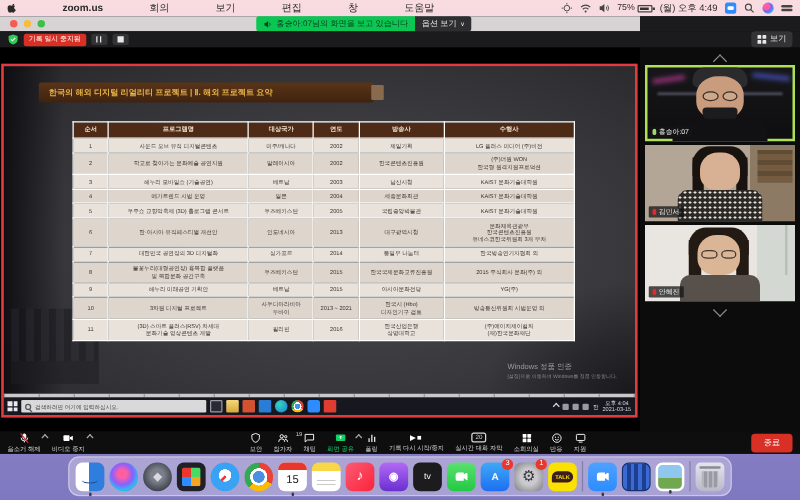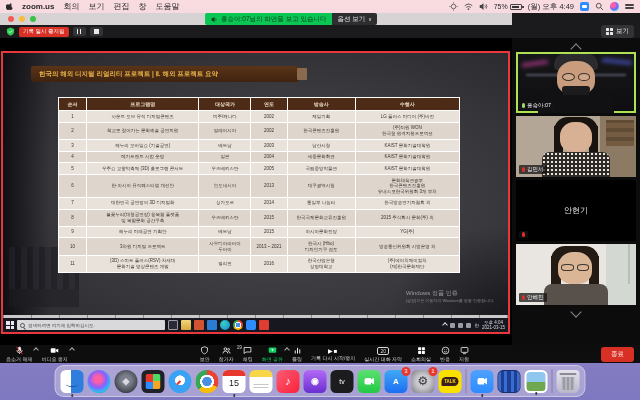--- a/index.html
+++ b/index.html
@@ -5,21 +5,21 @@
   * { margin:0; padding:0; box-sizing:border-box; }
   html,body { width:640px; height:400px; overflow:hidden; }
   body {
     font-family:"Liberation Sans", sans-serif;
     background:linear-gradient(180deg,#f4c9ce 0%, #e7b6c4 6%, #a98fc4 60%, #8a7fc4 85%, #7d78c0 100%);
     position:relative; color:#111;
   }
   
   .menubar { position:absolute; top:0; left:0; width:640px; height:13px;
     background:rgba(248,222,226,0.9); display:flex; align-items:center;
-    font-size:8px; color:#2a2a2a; padding:0 6px; }
+    font-size:8px; color:#2a2a2a; padding:0 6px;gap:28px; }
   .menubar .apple { width:8px; height:8px; margin-right:8px; }
   .menu-item { margin-right:9px; white-space:nowrap; }
   .menu-item.app { font-weight:bold; }
   .mb-right { margin-left:auto; display:flex; align-items:center; gap:6px; }
   .mb-ic { width:9px; height:9px; display:inline-flex; align-items:center; justify-content:center; }
   .batt { display:flex; align-items:center; gap:2px; font-size:7px; }
   .batt-shape { width:12px; height:6px; border:1px solid #444; border-radius:1px; position:relative; }
   .batt-shape::after { content:""; position:absolute; left:1px; top:1px; bottom:1px; width:70%; background:#333; }
   .batt-shape::before { content:""; position:absolute; right:-3px; top:1px; width:2px; height:2px; background:#444; }
   .mb-zoomapp { width:9px; height:9px; background:#2d8cff; border-radius:2px; display:flex; align-items:center; justify-content:center; }
@@ -484,26 +484,20 @@
         <div class="hairL"></div>
         <div class="hairR"></div>
       <div class="p-head"></div>
       <div class="p-body"></div>
       <div class="vname">
         <span class="mic-dot mic-red"></span>
         <span>김민서</span>
       </div>
     </div>
 
-    <div class="vtile t3">
-      <div class="vcenter-name">안현기</div>
-      <div class="vname">
-        <span class="mic-dot mic-red"></span>
-      </div>
-    </div>
 
     <div class="vtile t4">
       <div class="frame"></div>
       <div class="hair"></div>
         <div class="hairL"></div>
         <div class="hairR"></div>
       <div class="p-head"></div>
       <div class="glasses">
           <i></i>
           <i></i>

